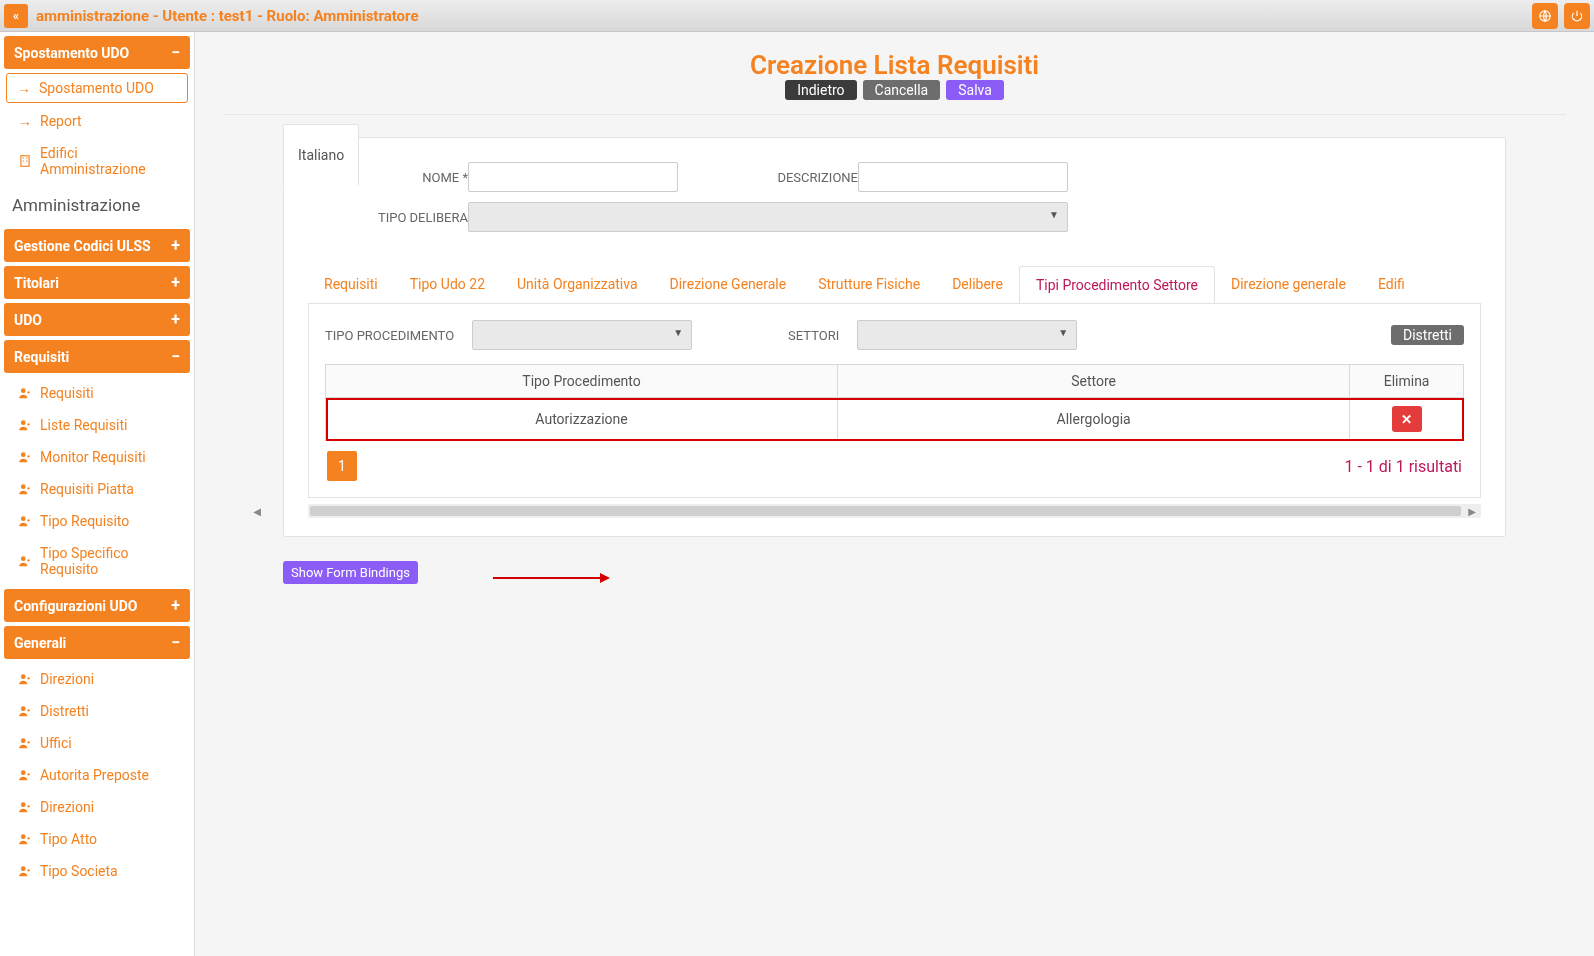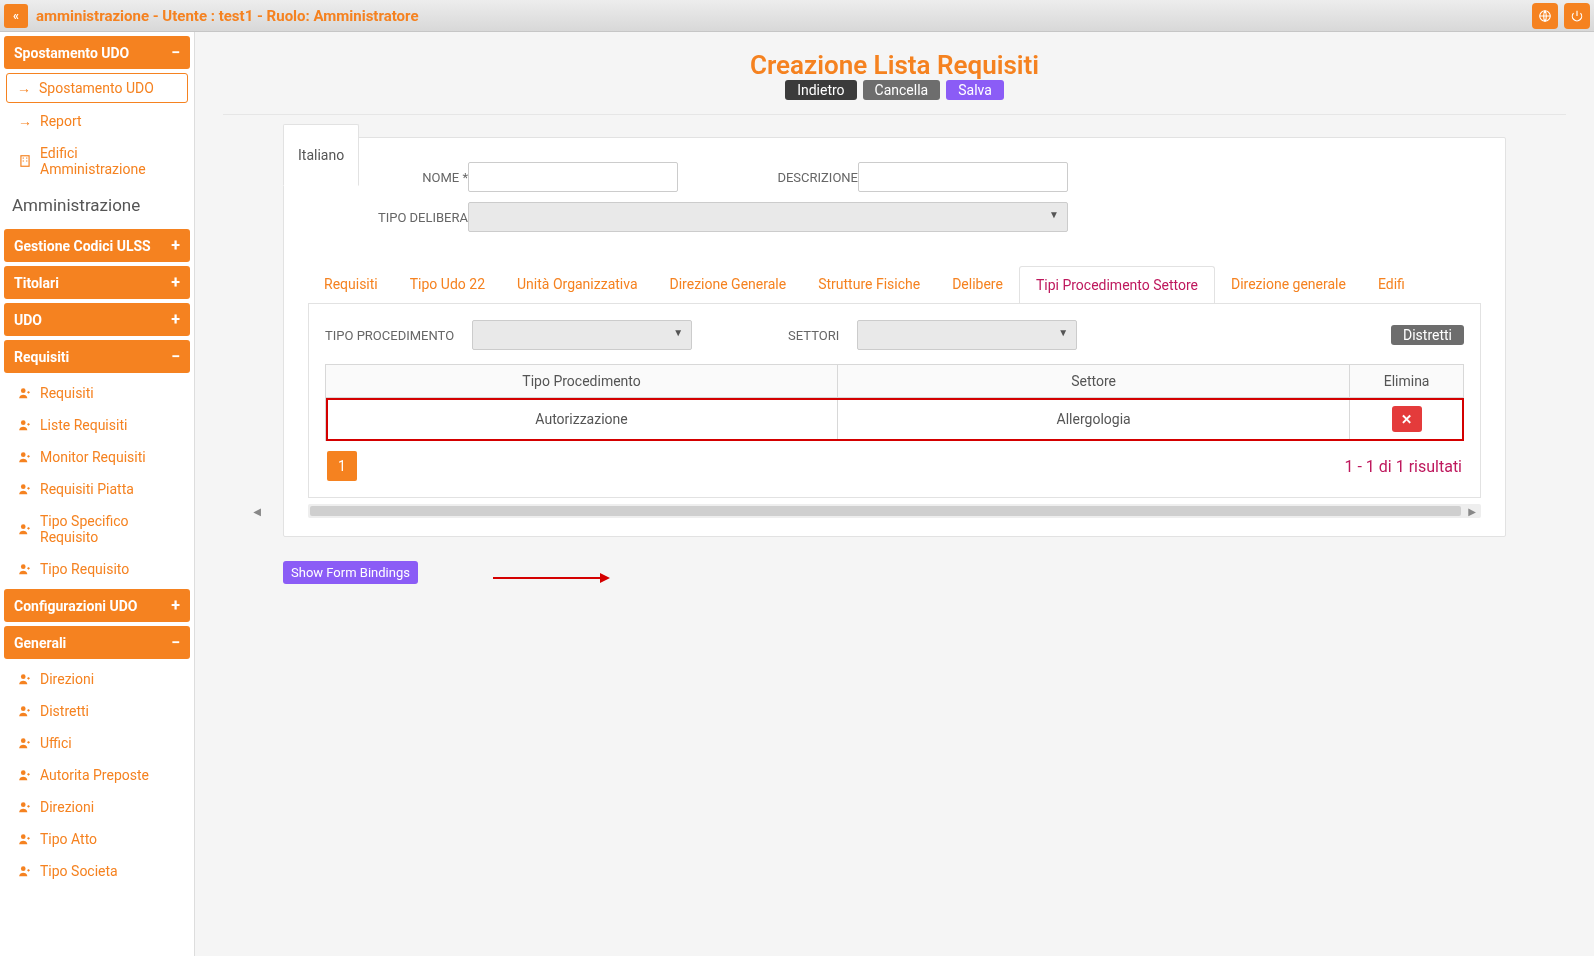--- a/index.html
+++ b/index.html
@@ -189,31 +189,31 @@
           <span>Requisiti Piatta</span>
         </div>
         <div class="sb-item">
           <span class="ico">
             <svg class="svg-icon" viewBox="0 0 24 24">
               <circle cx="9" cy="8" r="4" fill="#f58220"></circle>
               <path d="M2 21c0-4 4-6 7-6s7 2 7 6" fill="#f58220"></path>
               <path d="M16 11l4 0M18 9l0 4" stroke="#f58220" stroke-width="2"></path>
             </svg>
           </span>
+          <span>Tipo Requisito</span>
+        </div>
+        <div class="sb-item">
+          <span class="ico">
+            <svg class="svg-icon" viewBox="0 0 24 24">
+              <circle cx="9" cy="8" r="4" fill="#f58220"></circle>
+              <path d="M2 21c0-4 4-6 7-6s7 2 7 6" fill="#f58220"></path>
+              <path d="M16 11l4 0M18 9l0 4" stroke="#f58220" stroke-width="2"></path>
+            </svg>
+          </span>
           <span>Tipo Specifico Requisito</span>
-        </div>
-        <div class="sb-item">
-          <span class="ico">
-            <svg class="svg-icon" viewBox="0 0 24 24">
-              <circle cx="9" cy="8" r="4" fill="#f58220"></circle>
-              <path d="M2 21c0-4 4-6 7-6s7 2 7 6" fill="#f58220"></path>
-              <path d="M16 11l4 0M18 9l0 4" stroke="#f58220" stroke-width="2"></path>
-            </svg>
-          </span>
-          <span>Tipo Requisito</span>
         </div>
       </div>
     <div class="sb-header">
       <span>Configurazioni UDO</span>
       <span class="plusminus">+</span>
     </div>
     <div class="sb-header">
       <span>Generali</span>
       <span class="plusminus">−</span>
     </div>

